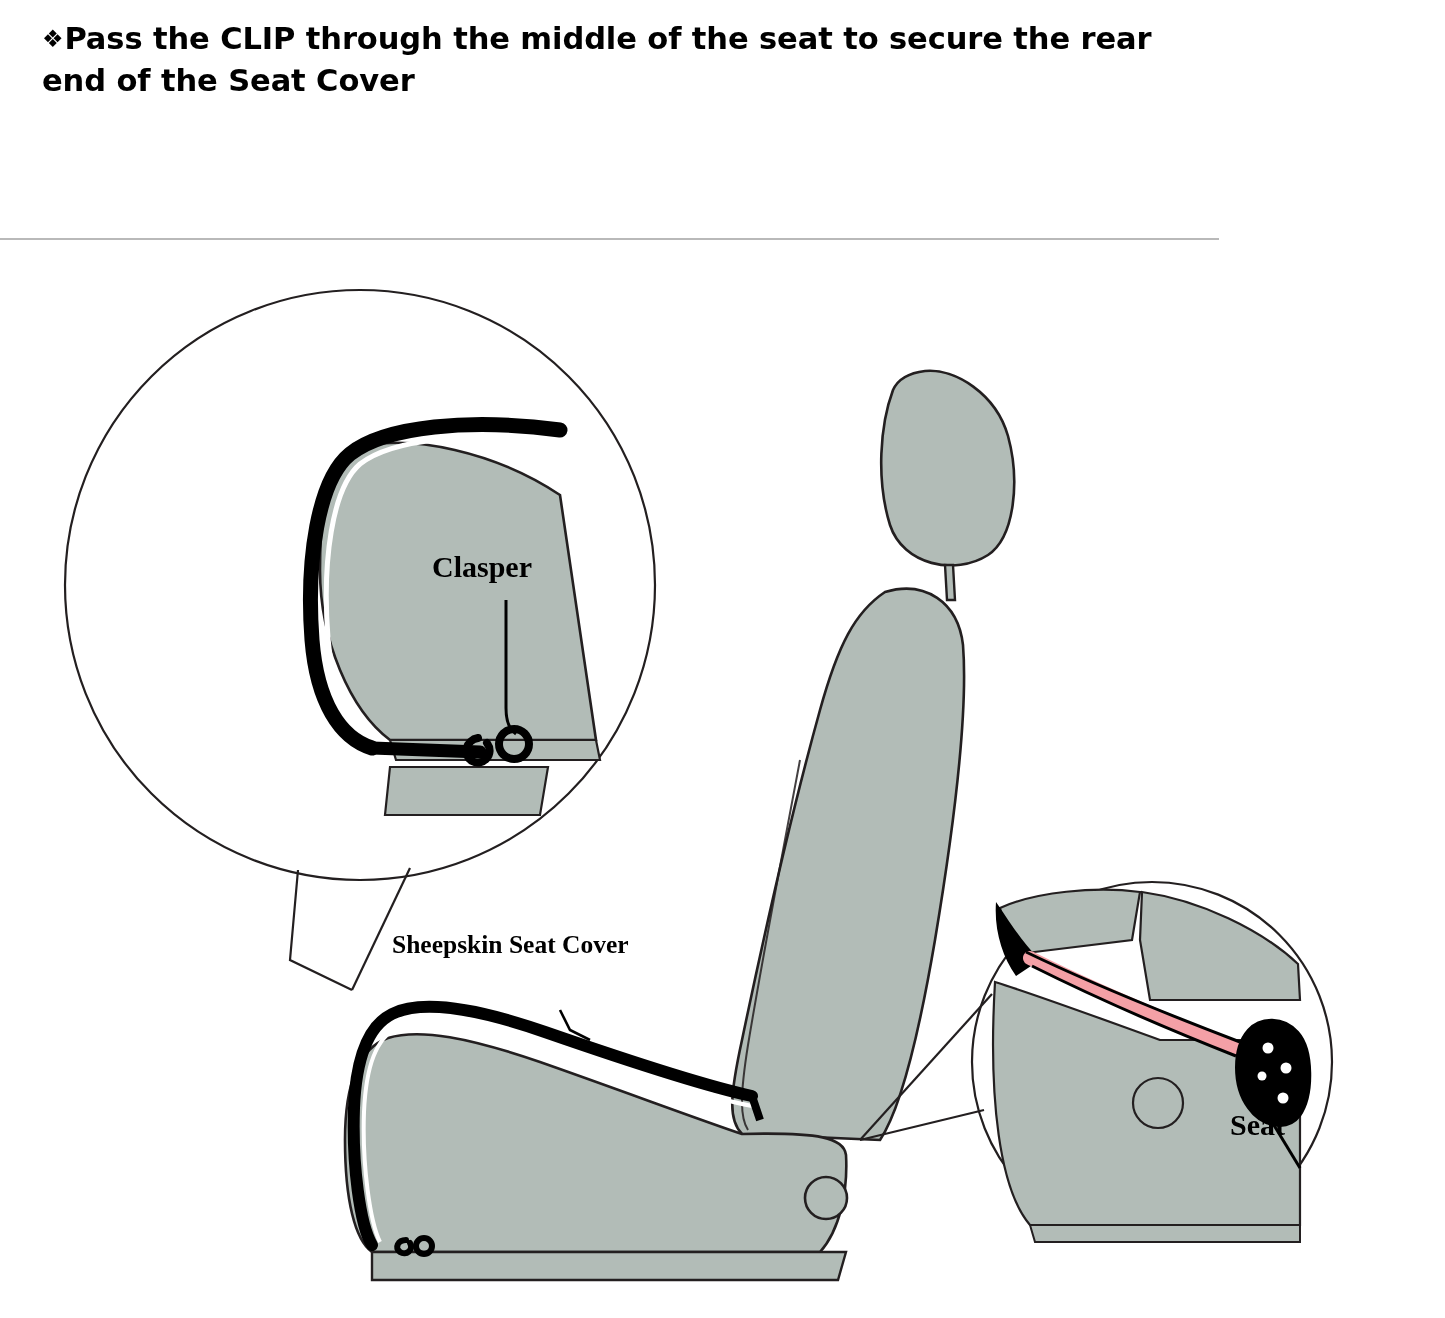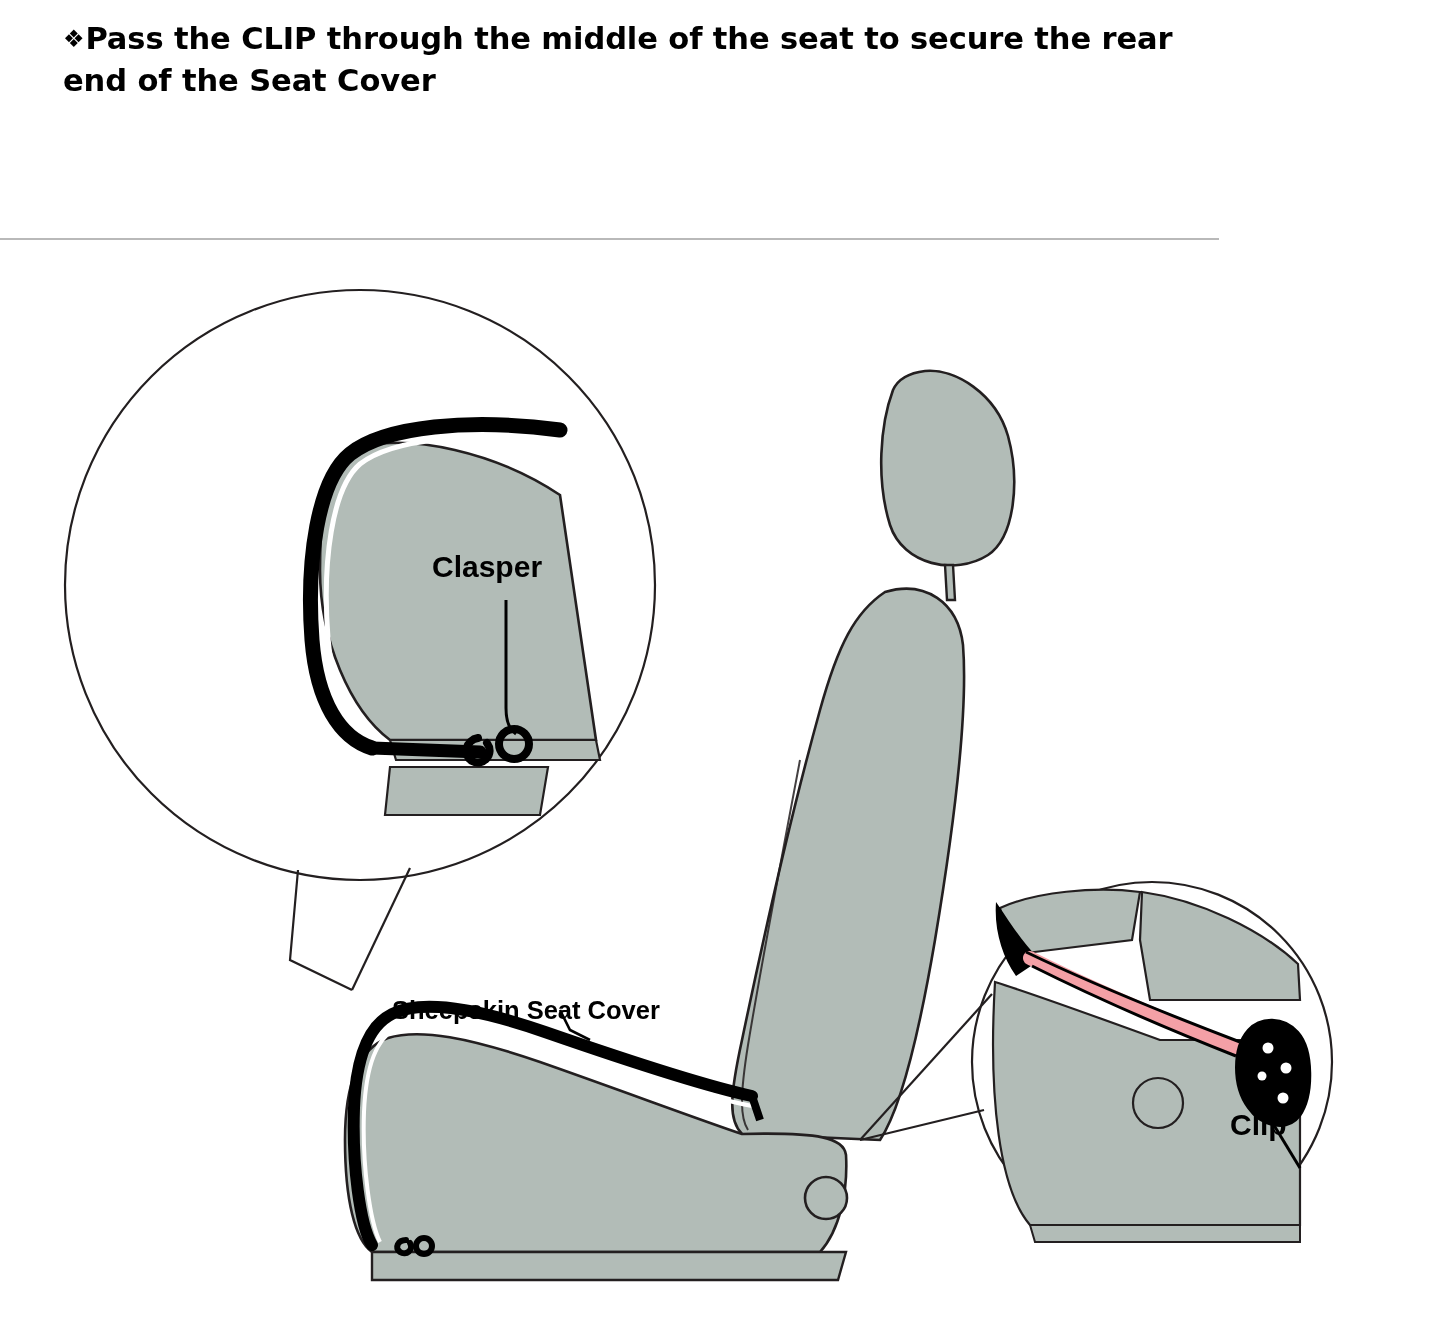--- a/index.html
+++ b/index.html
@@ -19,21 +19,21 @@
   }
   
   #instructions {
     position: absolute;
     left: 0;
     top: 0;
     width: 1219px;
     height: 240px;
     box-sizing: border-box;
     border-bottom: 2px solid #b9b9b9;
-    padding: 18px 40px 0 63px;
+    padding: 18px 40px 0 42px;
   }
   .instr-line {
     font-family: "DejaVu Sans", sans-serif;
     font-weight: bold;
     font-size: 30.5px;
     line-height: 41px;
     color: #000000;
     letter-spacing: -0.1px;
     white-space: pre-wrap;
   }
@@ -48,27 +48,27 @@
     left: 0;
     top: 240px;
     width: 1445px;
     height: 1078px;
   }
   #diagram svg {
     display: block;
   }
   .lbl {
     position: absolute;
-    font-family: Liberation Sans, sans-serif;
+    font-family: Liberation Serif, serif;
     font-weight: bold;
     color: #000000;
     white-space: nowrap;
   }
   #label-clasper { left: 432px; top: 310px; font-size: 30px; }
-  #label-seatcover { left: 392px; top: 756px; font-size: 25.5px; }
+  #label-seatcover { left: 392px; top: 690px; font-size: 25.5px; }
   #label-clip { left: 1230px; top: 868px; font-size: 30px; }
 </style>
 </head>
 <body>
 
 <div id="page">
 
   <div id="instructions">
     <div class="instr-line"><span class="diamond">❖</span><span>Pass the CLIP through the middle of the seat to secure the rear end of the Seat Cover</span></div>
   </div>
@@ -151,16 +151,16 @@
 
         <path d="M984 870 L 860 900" fill="none" stroke="#231f20" stroke-width="2.2"></path>
         <path d="M992 754 L 860 900" fill="none" stroke="#231f20" stroke-width="2.2"></path>
       </g>
 
       <path d="M560 770 L 570 790 L 590 800" fill="none" stroke="#000000" stroke-width="2.6"></path>
     </svg>
 
     <div class="lbl" id="label-clasper">Clasper</div>
     <div class="lbl" id="label-seatcover">Sheepskin Seat Cover</div>
-    <div class="lbl" id="label-clip">Clip</div>
+    <div class="lbl" id="label-clip">Seat</div>
   </div>
 
 </div>
 
 </body></html>

